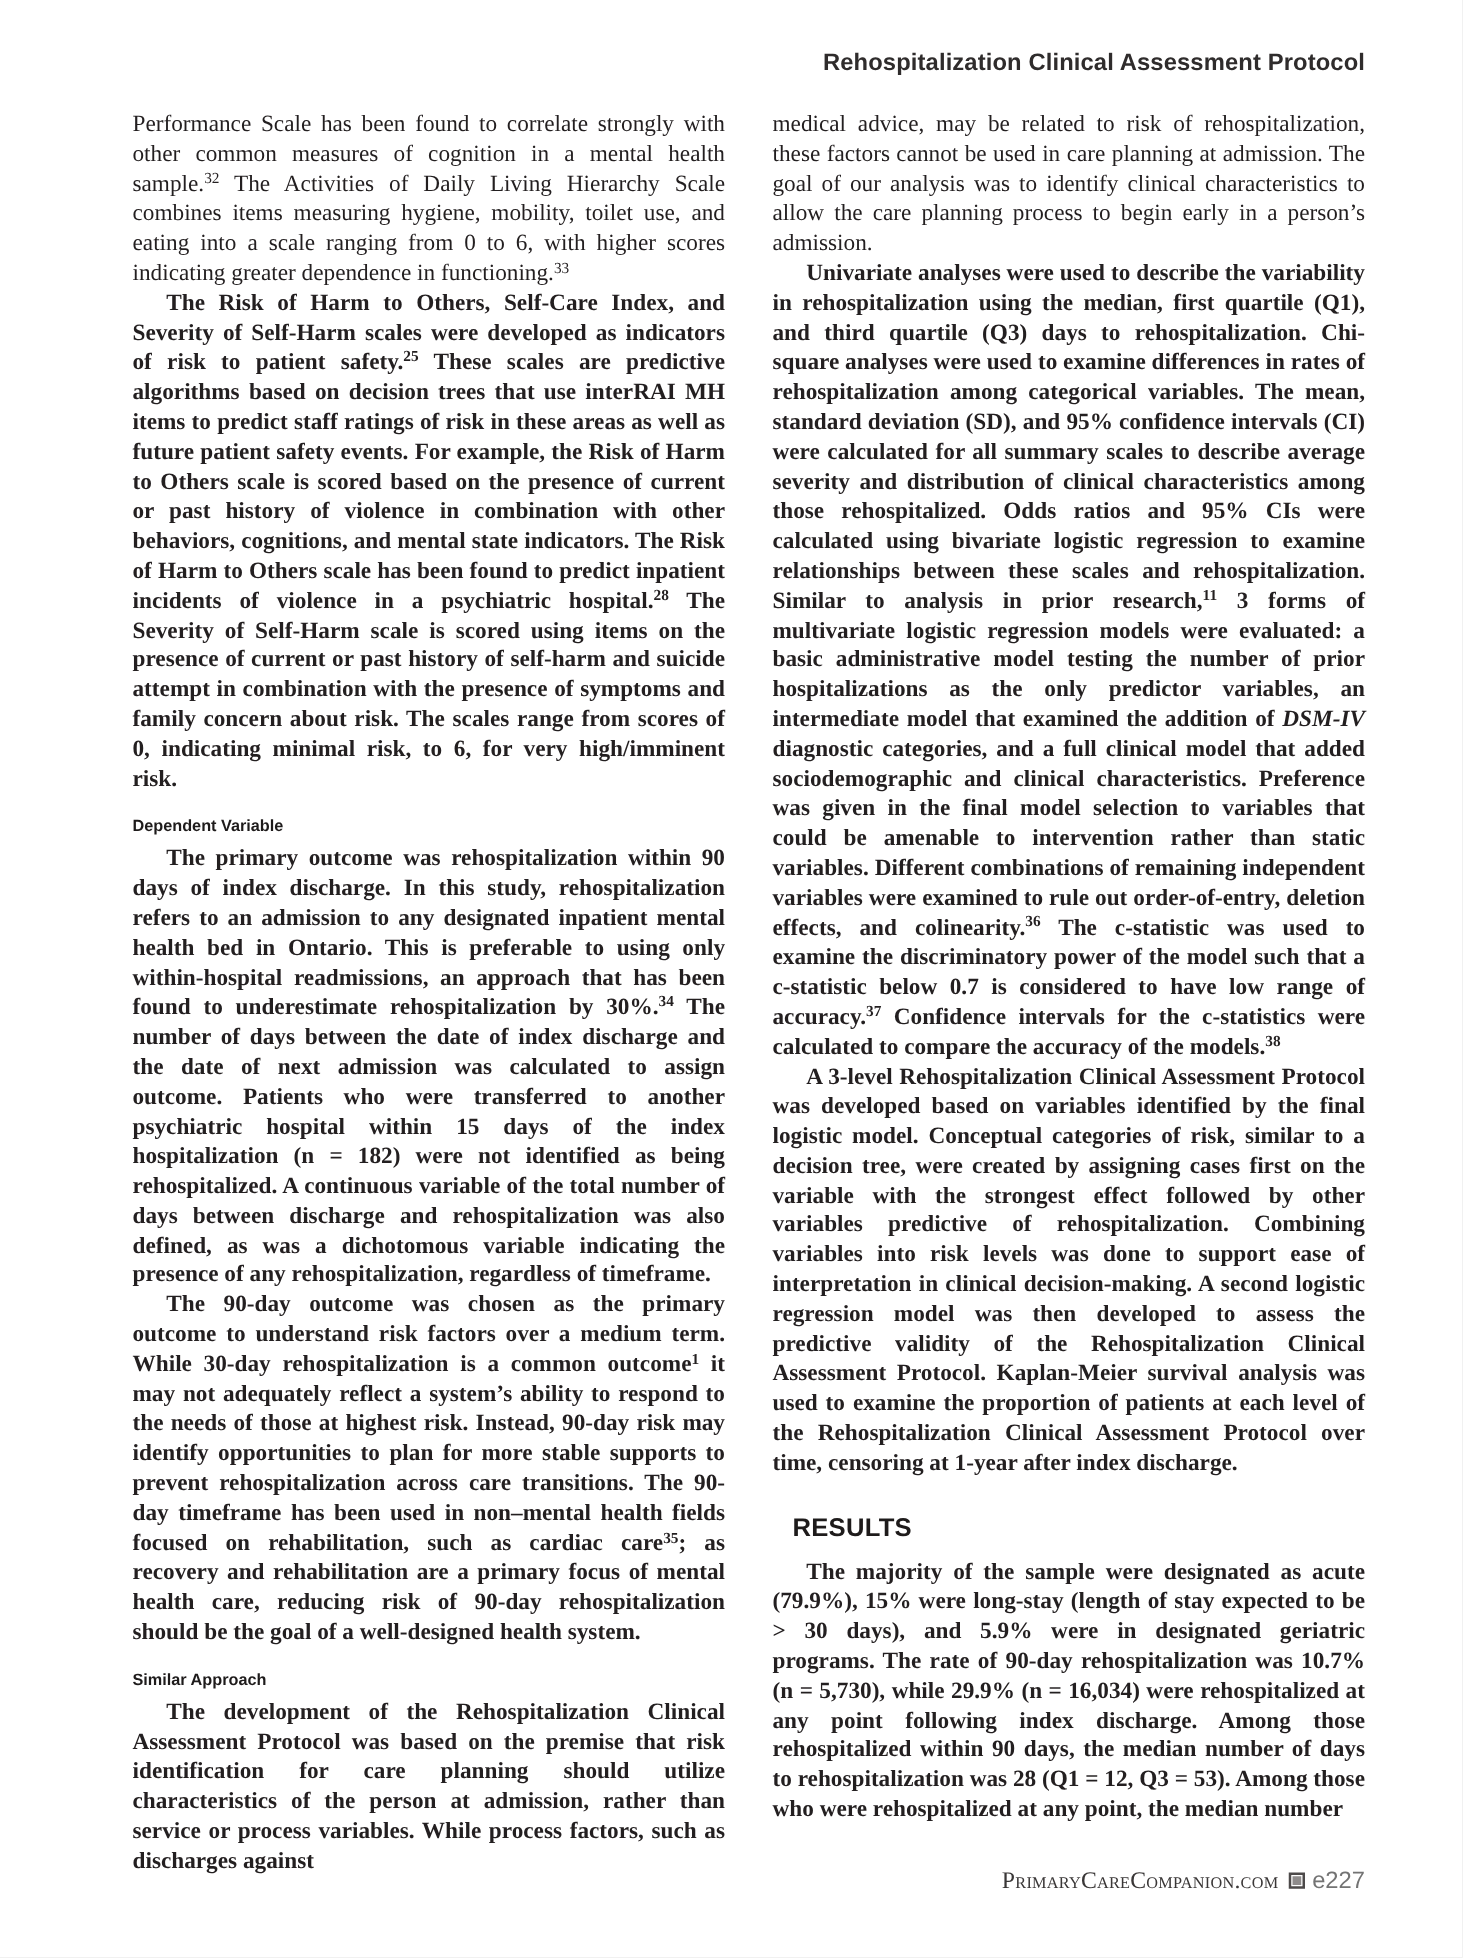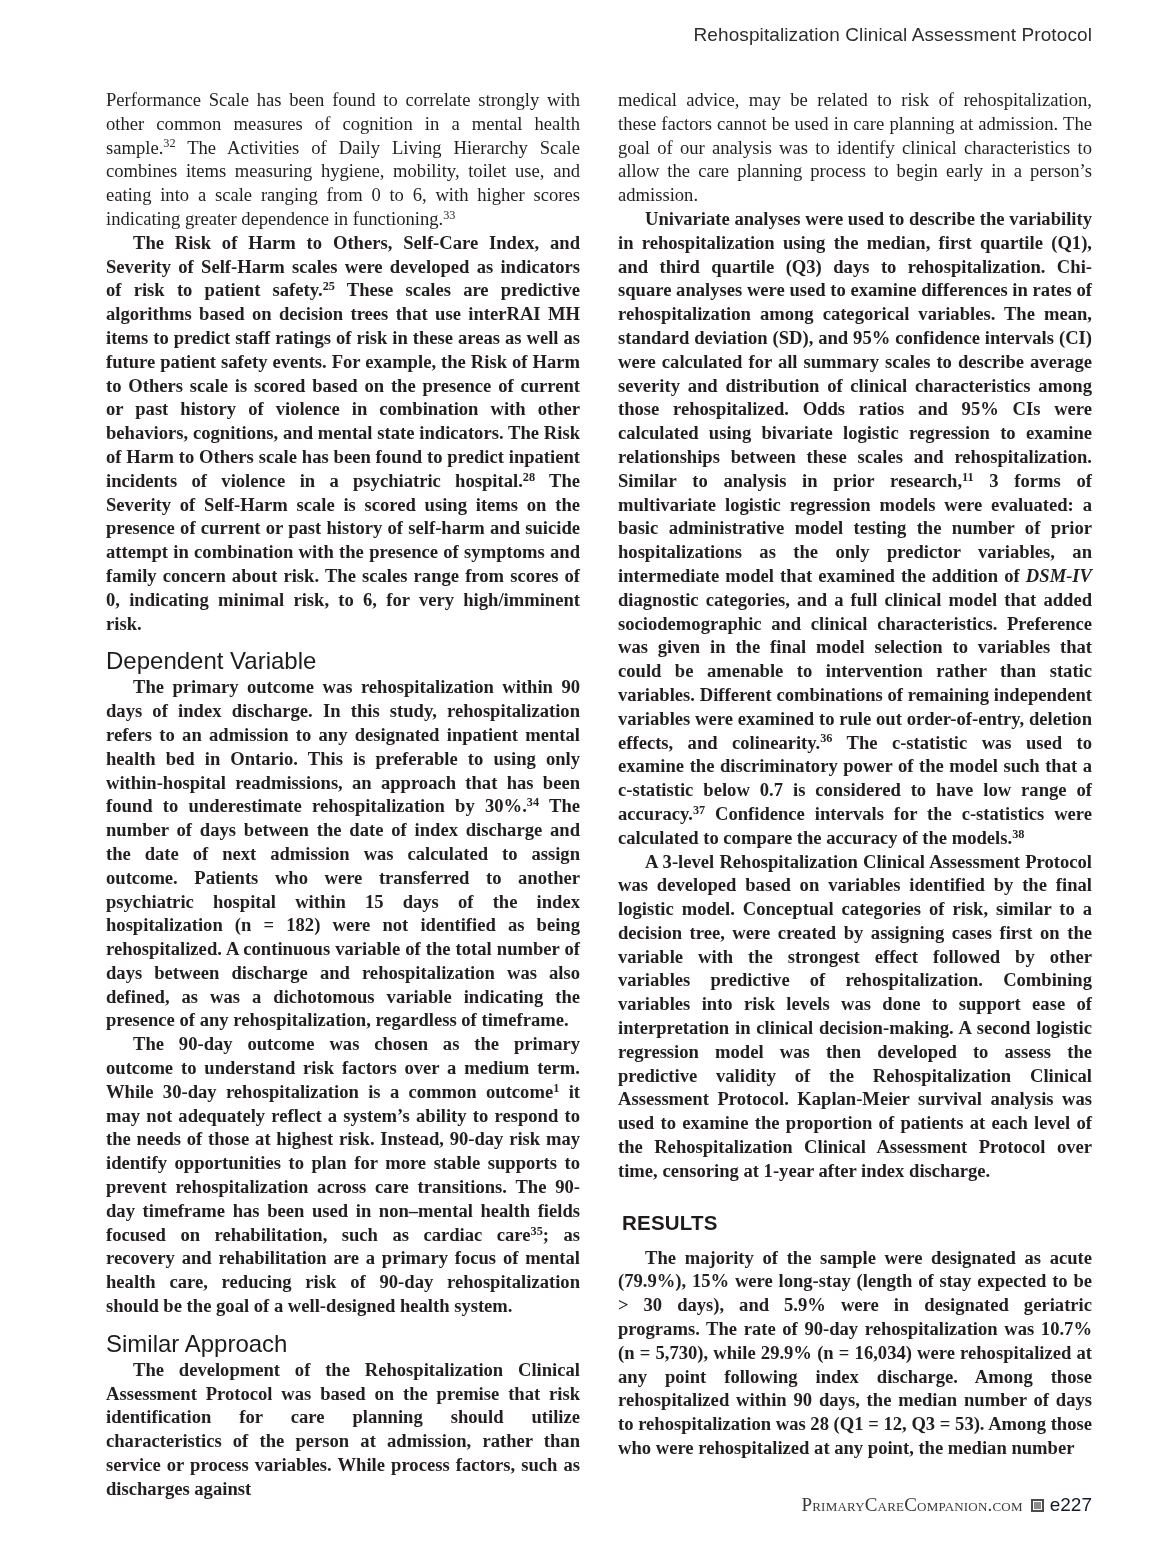--- a/index.html
+++ b/index.html
@@ -6,45 +6,45 @@
   .page{
     position:relative;
     width:1170px;height:1566px;
     background:#ffffff;
     font-family:"Liberation Serif","DejaVu Serif",serif;
     color:#231f20;
     overflow:hidden;
     margin:0 auto;
   }
   .running-head{
-    position:absolute;top:24px;right:78px;
+    position:absolute;top:40px;right:78px;
     font-family:"Liberation Sans","DejaVu Sans",sans-serif;
-    font-weight:400;font-size:19px;color:#2f2c2c;
+    font-weight:700;font-size:19px;color:#2f2c2c;
     letter-spacing:0.1px;
   }
   .content{
     position:absolute;left:106px;top:88px;width:986px;
     display:flex;gap:38px;
   }
   .col{
     width:474px;
     font-size:18.6px;line-height:23.8px;
     text-align:justify;
   }
   .col p{margin:0;}
   .col p.indent{text-indent:27px;font-weight:bold;}
   .col h3{
     font-family:"Liberation Sans","DejaVu Sans",sans-serif;
-    font-size:24px;line-height:24px;font-weight:400;
+    font-size:13px;line-height:24px;font-weight:700;
     margin:14px 0 2px 0;color:#1e1b1b;text-align:left;
   }
   .col h2{
     font-family:"Liberation Sans","DejaVu Sans",sans-serif;
     font-size:20.5px;line-height:24px;font-weight:700;
-    margin:28px 0 11px 4px;color:#1e1b1b;text-align:left;
+    margin:28px 0 11px 16px;color:#1e1b1b;text-align:left;
     letter-spacing:0.2px;
   }
   sup{
     font-size:0.66em;line-height:0;vertical-align:baseline;
     position:relative;top:-0.5em;
   }
   .footer-left{
     position:absolute;left:106px;top:1492px;
     font-family:"Liberation Sans","DejaVu Sans",sans-serif;
     font-size:17px;line-height:22px;color:#242121;
@@ -59,21 +59,21 @@
     font-size:19px;color:#3a3737;letter-spacing:0.2px;margin-left:40px;
   }
   .mark{
     display:inline-block;width:7px;height:7px;
     border:2px solid #4d4a4a;background:#ffffff;
     padding:1px;margin:0 6px 0 8px;vertical-align:-1px;
   }
   .mark-inner{display:block;width:7px;height:7px;background:#8f8c8c;}
   .pageno{
     font-family:"Liberation Sans","DejaVu Sans",sans-serif;
-    font-size:19px;color:#0f172a;
+    font-size:19px;color:#737373;
   }
 </style>
 </head>
 <body>
 
 <div class="page">
   <div class="running-head">Rehospitalization Clinical Assessment Protocol</div>
 
   <div class="content">
     <div class="col">

